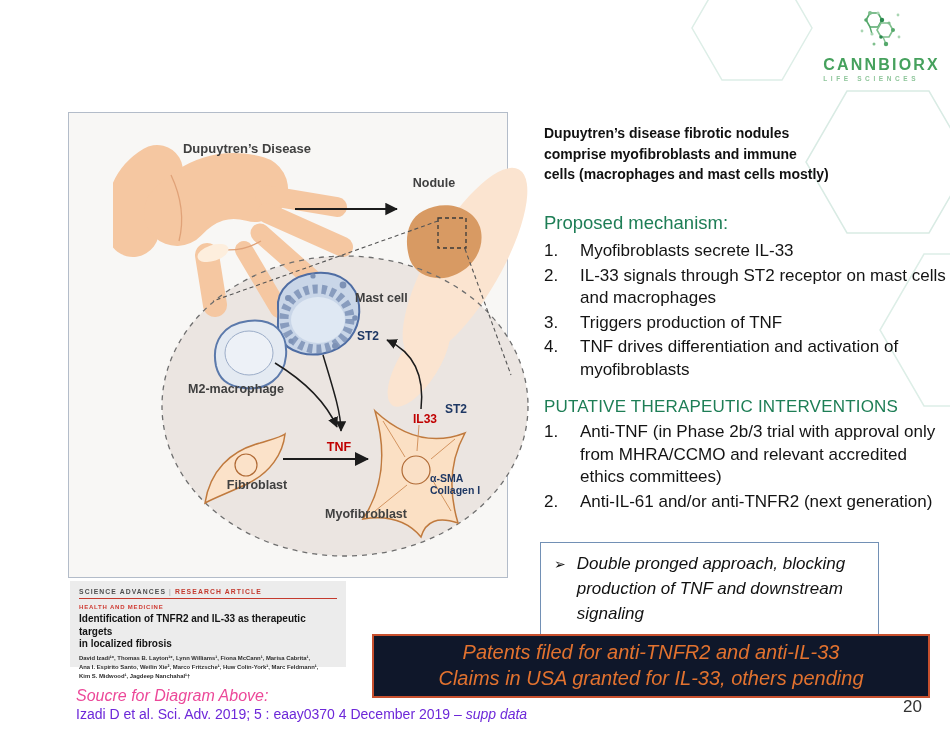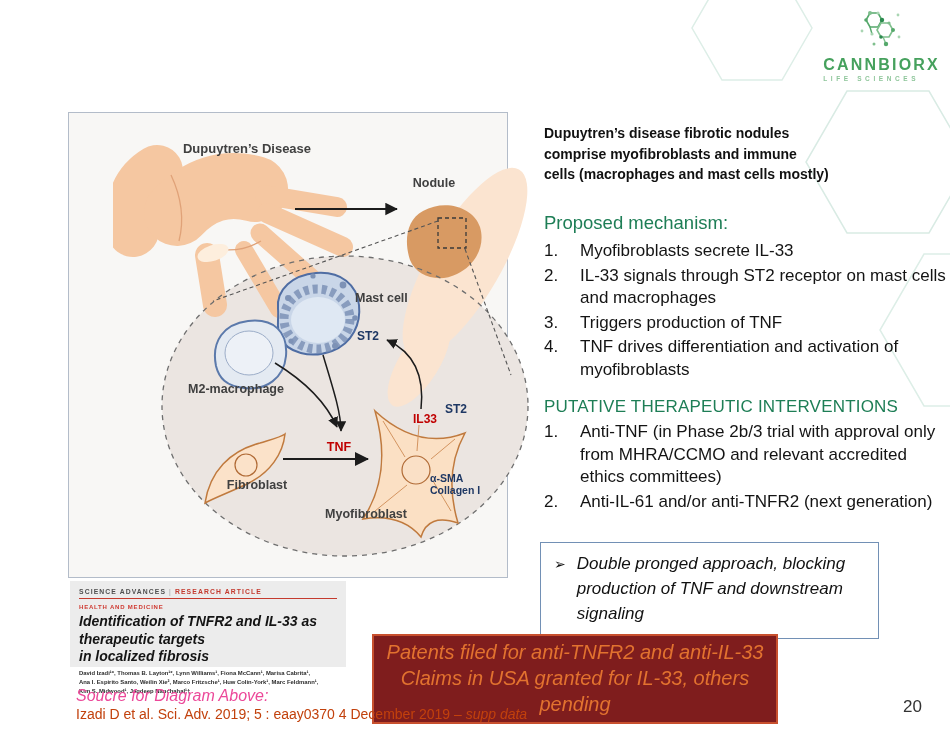--- a/index.html
+++ b/index.html
@@ -35,21 +35,21 @@
   
   .paper{
     position:absolute;left:70px;top:581px;width:276px;height:86px;background:#ececec;
     padding:7px 9px;box-sizing:border-box;
   }
   .paper-head{font-size:6.8px;font-weight:bold;letter-spacing:1.1px;color:#4f4f4f;
     padding-bottom:3px;border-bottom:1.2px solid #c43a2e;white-space:nowrap;}
   .paper-head .p-divider{color:#9a9a9a;padding:0 3px;font-weight:normal;}
   .paper-head .p-type{color:#c43a2e;}
   .paper-section{font-size:6px;font-weight:bold;letter-spacing:0.8px;color:#cf3a32;margin-top:5px;}
-  .paper-title{font-size:14px;font-weight:bold;color:#141414;line-height:1.25;margin-top:3px;font-style:italic;}
+  .paper-title{font-size:10px;font-weight:bold;color:#141414;line-height:1.25;margin-top:3px;}
   .paper-authors{font-size:5.9px;font-weight:bold;color:#2c2c2c;line-height:1.55;margin-top:3px;white-space:nowrap;}
 
   
   .headline{position:absolute;left:544px;top:100px;width:404px;font-size:14px;font-weight:bold;
     color:#111;line-height:1.47;margin-top:23px;}
   .mech-heading{position:absolute;left:544px;top:212px;font-size:18.5px;color:#1e7e56;}
   .mech-list{position:absolute;left:544px;top:240px;width:404px;}
   .int-heading{position:absolute;left:544px;top:397px;font-size:17px;color:#1e7e56;letter-spacing:0.2px;}
   .int-list{position:absolute;left:544px;top:421px;width:404px;}
   .list-row{display:flex;font-size:17px;color:#141414;line-height:1.33;margin-bottom:2px;}
@@ -59,28 +59,28 @@
   
   .callout-box{
     position:absolute;left:540px;top:542px;width:339px;box-sizing:border-box;background:#fff;
     border:1.6px solid #7290b5;padding:9px 8px 11px 13px;display:flex;gap:11px;
     font-size:17px;font-style:italic;color:#111;line-height:1.47;
   }
   .callout-bullet{flex:none;font-style:normal;font-size:14px;padding-top:2px;color:#111;}
 
   
   .patent-box{
-    position:absolute;left:372px;top:634px;width:406px;box-sizing:border-box;background:#7f1d1d;
+    position:absolute;left:372px;top:634px;width:558px;box-sizing:border-box;background:#0f172a;
     border:2px solid #c8502e;text-align:center;font-style:italic;font-size:20px;color:#e2722f;
     line-height:1.3;padding:3px 0 5px;
   }
 
   
   .src-label{position:absolute;left:76px;top:687px;font-size:16px;font-style:italic;color:#ec4899;}
-  .citation{position:absolute;left:76px;top:706px;font-size:14px;color:#c2410c;}
+  .citation{position:absolute;left:76px;top:706px;font-size:14px;color:#6d28d9;}
   .citation .cit-em{font-style:italic;}
   .page-num{position:absolute;right:28px;top:697px;font-size:17px;color:#333;}
 </style>
 </head>
 <body>
 
 <div class="slide">
 
   <svg class="bg-hex" width="950" height="732">
     <polygon points="970,162 929,233 847,233 806,162 847,91 929,91" fill="none" stroke="#d9ebe4" stroke-width="1.5"></polygon>

